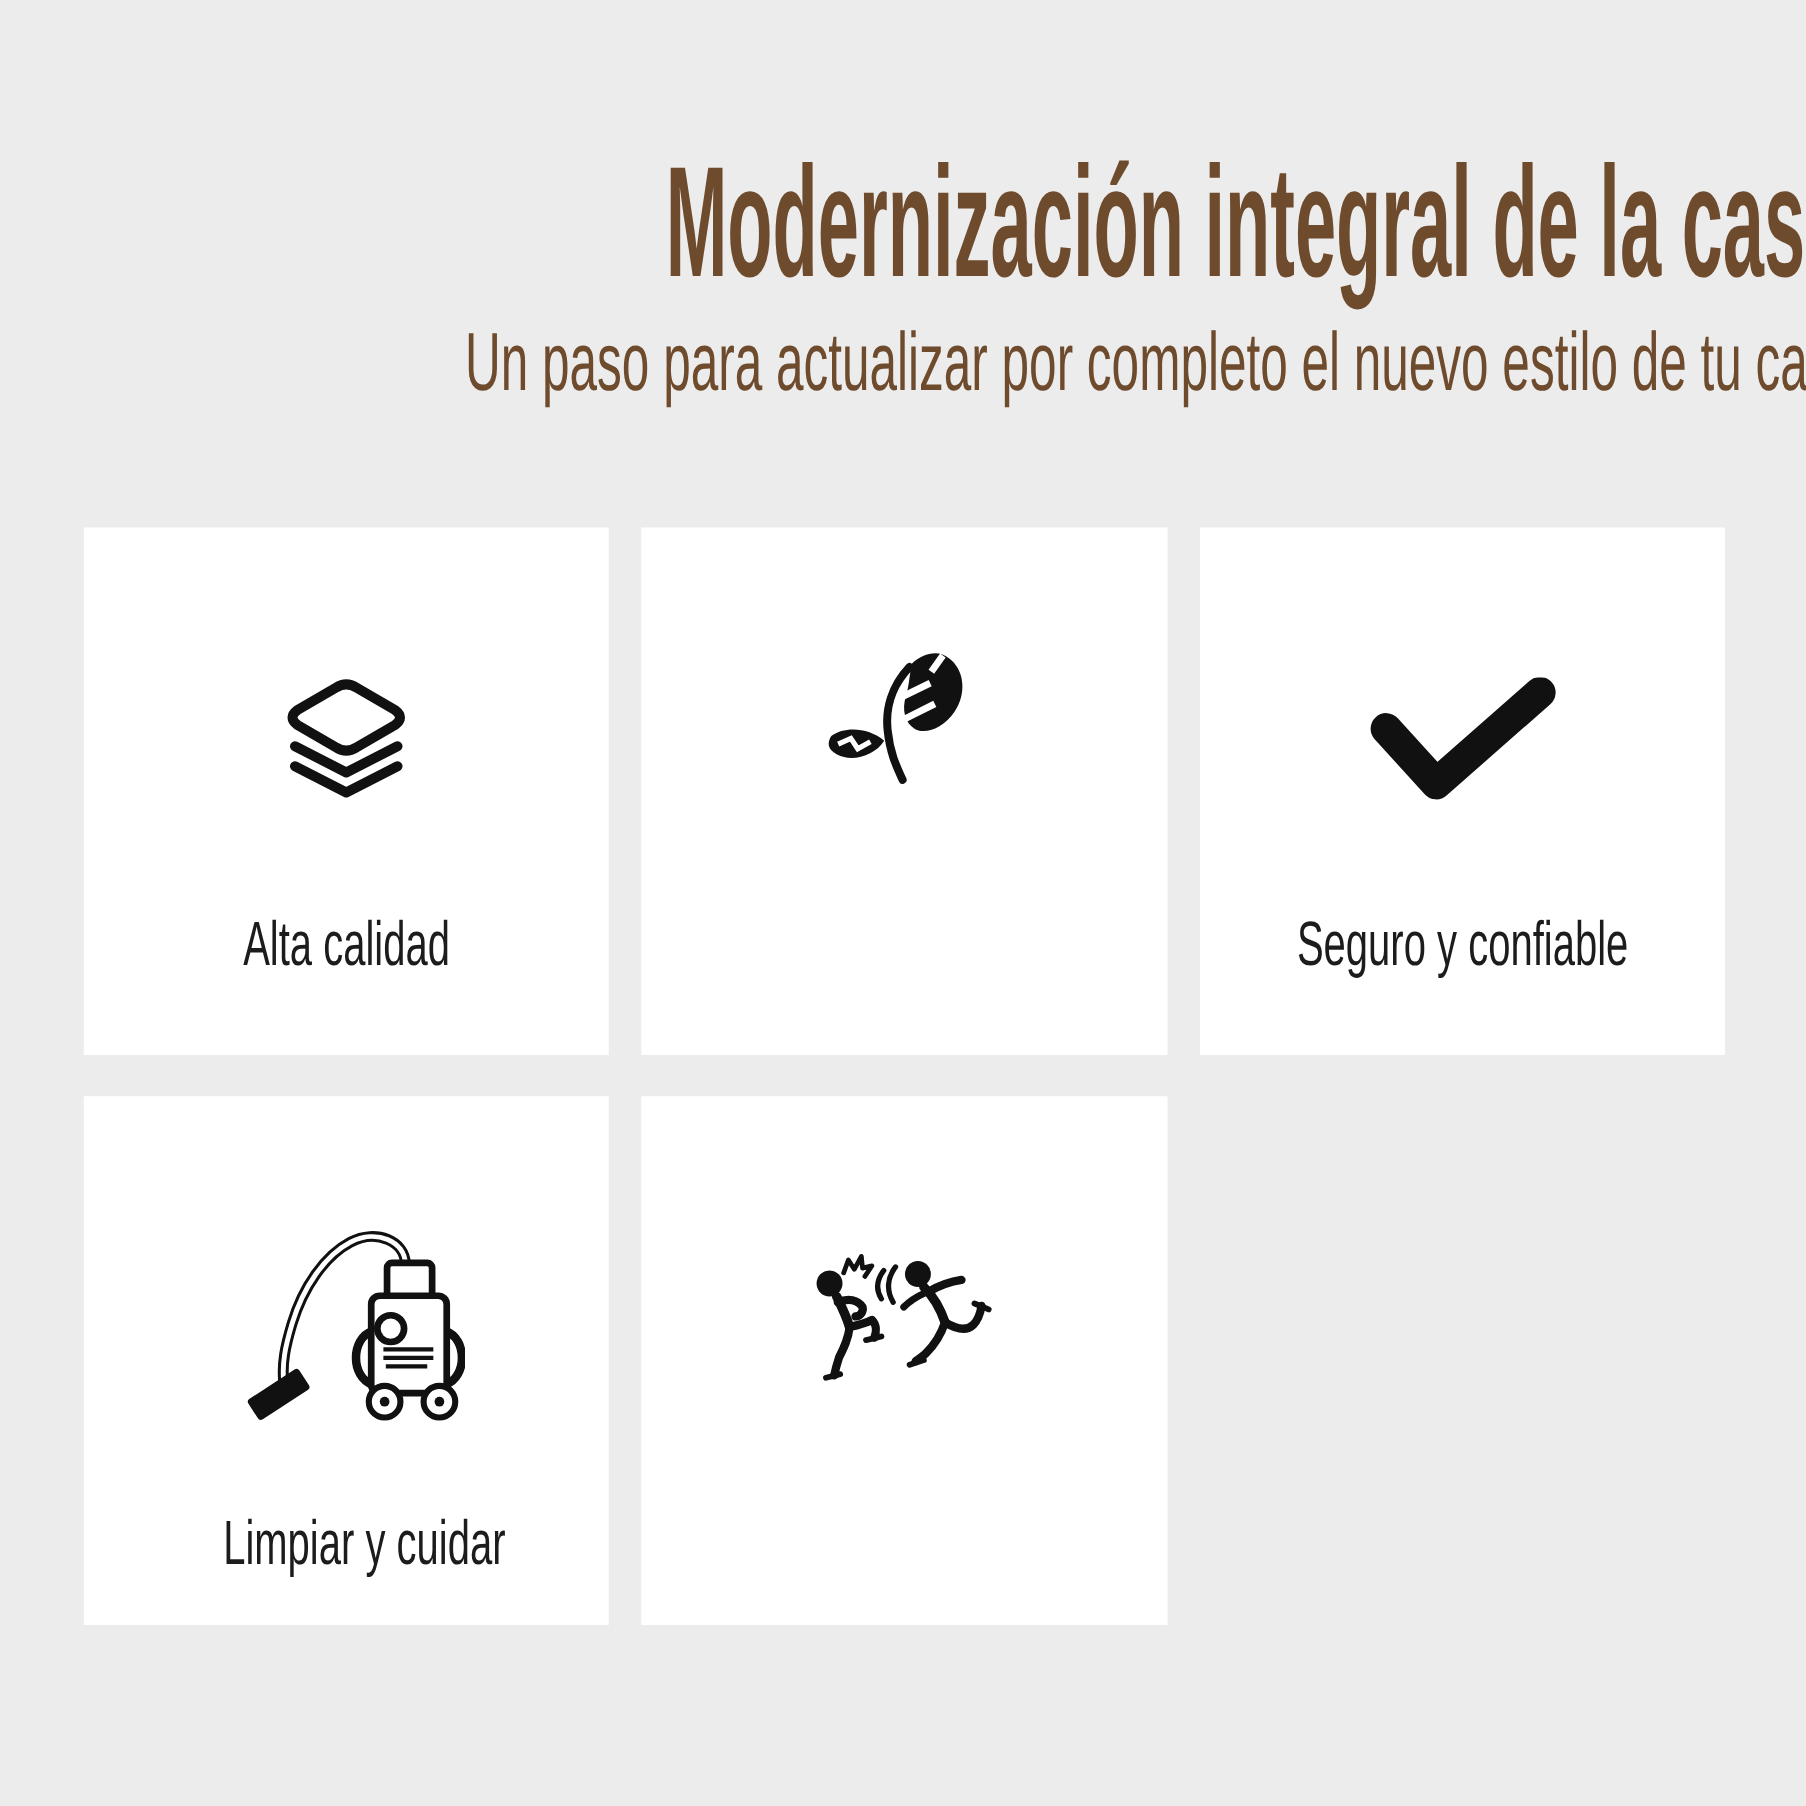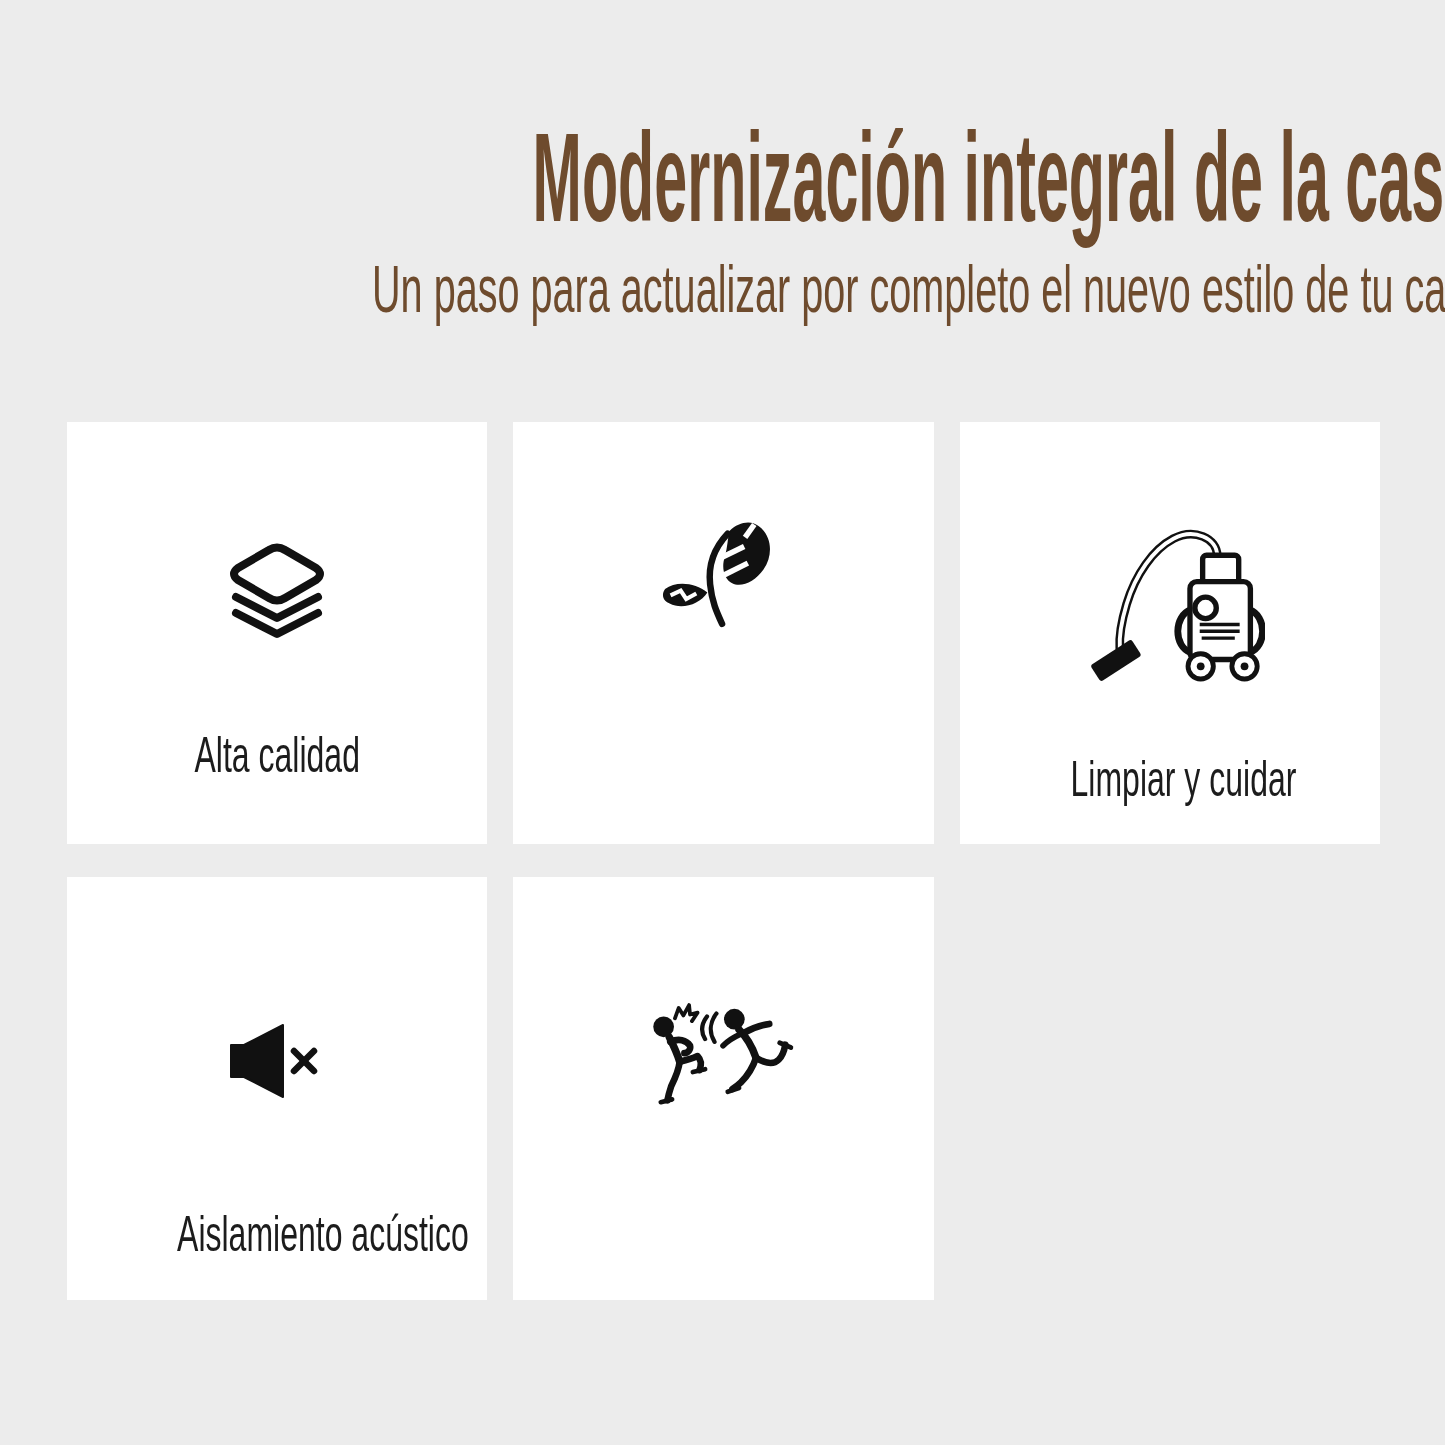--- a/index.html
+++ b/index.html
@@ -106,20 +106,30 @@
           <g stroke="#111" stroke-width="7" fill="none" stroke-linecap="round">
             <path d="M80 19 C 64 36 59 56 61 74 C 63 93 68 104 74 117"></path>
           </g>
 
           <path fill="#111" d="M12 79 C 24 70 45 72 58 83 C 50 96 30 102 17 95 C 9 91 8 85 12 79 Z"></path>
           <polyline points="18,86 29,81 35,90 46,84" stroke="#fff" stroke-width="4.5" fill="none"></polyline>
         </svg>
       </div>
     </div>
 
+    <div class="card row1">
+      <div class="icon-wrap">
+        <svg width="150" height="100" viewBox="0 0 150 100">
+          <path d="M14 41 L54 85 L137 12" fill="none" stroke="#111" stroke-width="25" stroke-linecap="round" stroke-linejoin="round"></path>
+        </svg>
+      </div>
+      <div class="label">
+        <span class="squeeze">Seguro y confiable</span>
+      </div>
+    </div>
 
     <div class="card row2">
       <div class="icon-wrap shift-vac">
         <svg width="190" height="158" viewBox="0 0 195 160">
 
           <path d="M146 31 C 146 12 122 2 101 13 C 80 24 62 50 53 80 C 47 100 45 112 46 126" fill="none" stroke="#111" stroke-width="9"></path>
           <path d="M146 31 C 146 12 122 2 101 13 C 80 24 62 50 53 80 C 47 100 45 112 46 126" fill="none" stroke="#fff" stroke-width="4"></path>
 
           <rect x="-25" y="-10" width="50" height="20" rx="3" transform="translate(42 138) rotate(-33)" fill="#111"></rect>
 
@@ -142,34 +152,20 @@
           <circle cx="129" cy="144" r="4" fill="#111"></circle>
           <circle cx="174" cy="144" r="13" fill="#fff" stroke="#111" stroke-width="5"></circle>
           <circle cx="174" cy="144" r="4" fill="#111"></circle>
         </svg>
       </div>
       <div class="label">
         <span class="squeeze">Limpiar y cuidar</span>
       </div>
     </div>
 
-    <div class="card row2">
-      <div class="icon-wrap shift-spk">
-        <svg width="95" height="76" viewBox="0 0 95 76">
-          <path d="M1 22 H14 L53 2 V74 L14 54 H1 Z" fill="#111" stroke="#111" stroke-width="2" stroke-linejoin="round"></path>
-          <g stroke="#111" stroke-width="6.5" stroke-linecap="round">
-            <path d="M64 28 L84 48"></path>
-            <path d="M84 28 L64 48"></path>
-          </g>
-        </svg>
-      </div>
-      <div class="label">
-        <span class="squeeze">Aislamiento acústico</span>
-      </div>
-    </div>
 
     <div class="card row2">
       <div class="icon-wrap shift-fig">
         <svg width="165" height="132" viewBox="0 0 175 140">
           <g stroke="#111" fill="none" stroke-linecap="round" stroke-linejoin="round">
 
             <path d="M36 30 L40 19 L45 27 L51 16 L52 26 L60 24 L54 33" stroke-width="4"></path>
 
             <path d="M70 28 C 64 36 63 44 68 52" stroke-width="4.5"></path>
             <path d="M80 25 C 73 34 72 45 78 55" stroke-width="4.5"></path>

